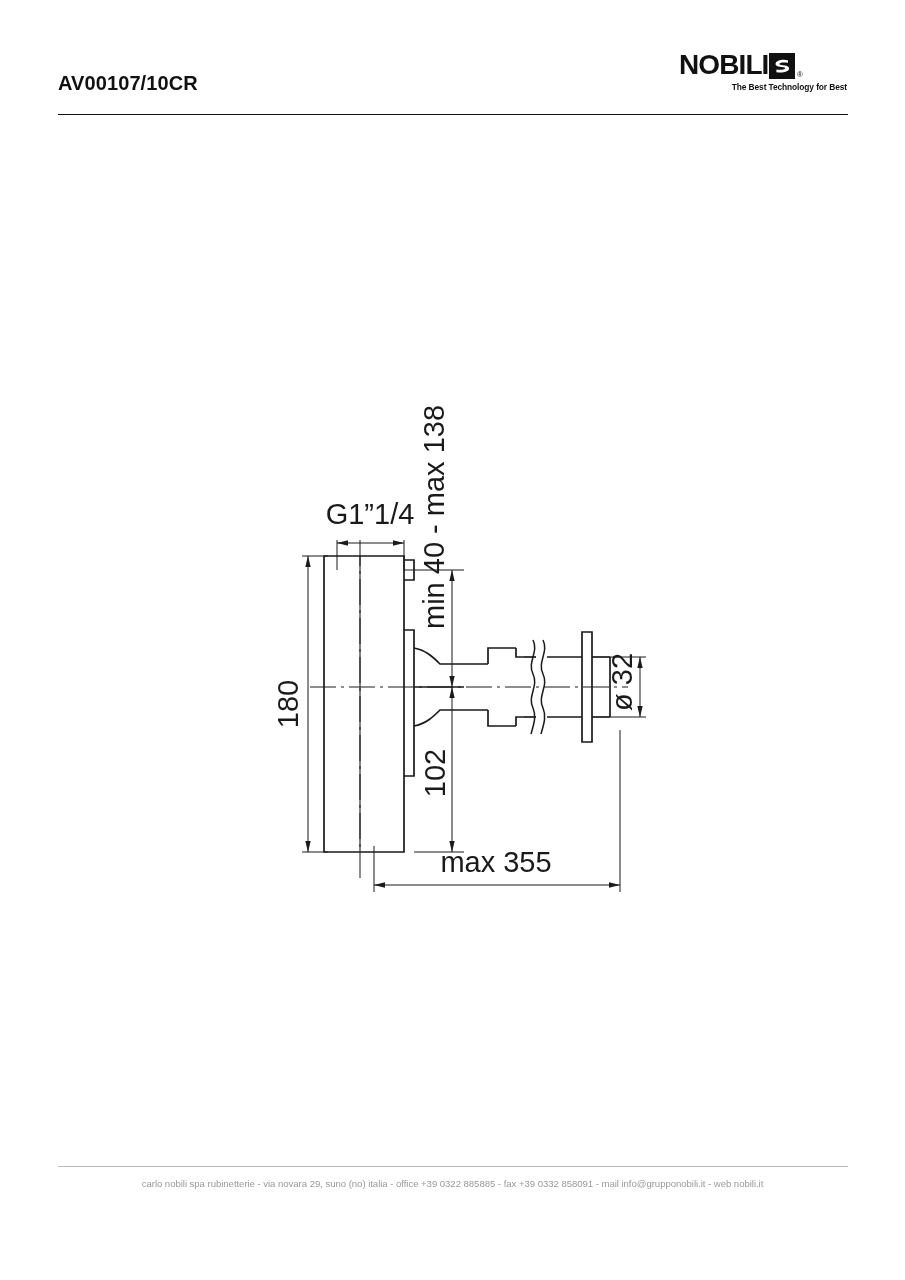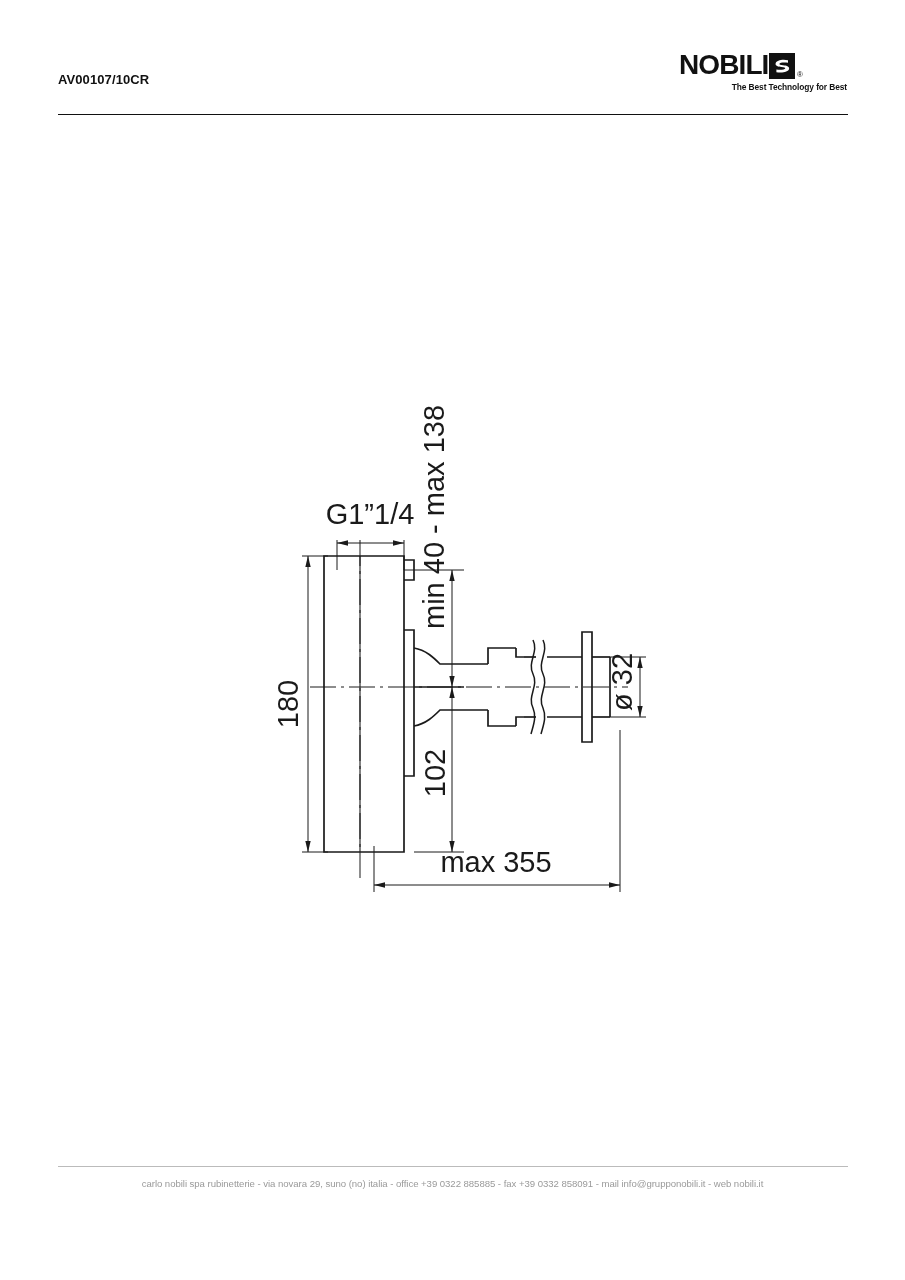--- a/index.html
+++ b/index.html
@@ -22,21 +22,21 @@
     position: absolute;
     left: 0;
     top: 0;
     width: 905px;
     height: 125px;
   }
   #product-code {
     position: absolute;
     left: 58px;
     top: 72px;
-    font-size: 13px;
+    font-size: 20px;
     font-weight: bold;
     letter-spacing: 0.1px;
     color: #111111;
     white-space: nowrap;
   }
   #brand-logo {
     position: absolute;
     right: 58px;
     top: 51px;
     width: 168px;

